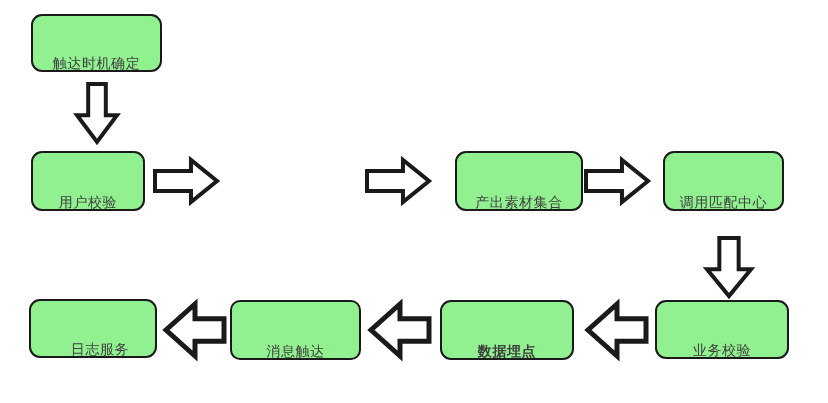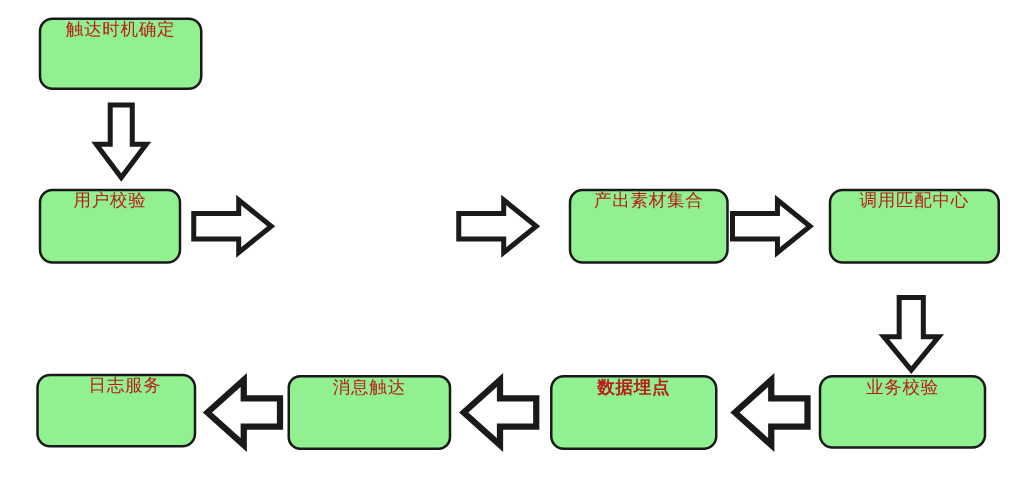--- a/index.html
+++ b/index.html
@@ -19,23 +19,23 @@
     height: 403px;
     background: #ffffff;
   }
   .node {
     position: absolute;
     box-sizing: border-box;
     background: #91F08F;
     border: 2px solid #1a1a1a;
     border-radius: 11px;
     display: flex;
-    align-items: flex-start;
+    align-items: flex-end;
     justify-content: center;
-    color: #b91c1c;
+    color: #404040;
     font-size: 14px;
     letter-spacing: 0.6px;
     line-height: 1;
     white-space: nowrap;
     box-shadow: 0 0 0 0 rgba(0,0,0,0);
   }
   .node-label {
     display: block;
   }
   .arrow {
@@ -64,21 +64,21 @@
 <div id="canvas">
     <div class="node" style="left: 31px; top: 14px; width: 131px; height: 58px; background: rgb(145, 240, 143); border-color: rgb(26, 26, 26);">
       <span class="node-label">触达时机确定</span>
     </div>
     <div class="node" style="left: 31px; top: 151px; width: 114px; height: 60px; background: rgb(145, 240, 143); border-color: rgb(26, 26, 26);">
       <span class="node-label">用户校验</span>
     </div>
     <div class="node" style="left: 455px; top: 151px; width: 128px; height: 60px; background: rgb(145, 240, 143); border-color: rgb(26, 26, 26);">
       <span class="node-label">产出素材集合</span>
     </div>
-    <div class="node" style="left: 663px; top: 151px; width: 137px; height: 60px; background: rgb(145, 240, 143); border-color: rgb(26, 26, 26);">
+    <div class="node" style="left: 663px; top: 151px; width: 121px; height: 60px; background: rgb(145, 240, 143); border-color: rgb(26, 26, 26);">
       <span class="node-label">调用匹配中心</span>
     </div>
     <div class="node" style="left: 655px; top: 300px; width: 134px; height: 59px; background: rgb(145, 240, 143); border-color: rgb(26, 26, 26);">
       <span class="node-label">业务校验</span>
     </div>
     <div class="node" style="left: 440px; top: 300px; width: 134px; height: 60px; background: rgb(145, 240, 143); border-color: rgb(26, 26, 26); font-weight: bold;">
       <span class="node-label">数据埋点</span>
     </div>
     <div class="node" style="left: 230px; top: 300px; width: 131px; height: 60px; background: rgb(145, 240, 143); border-color: rgb(26, 26, 26); border-radius: 10px;">
       <span class="node-label">消息触达</span>

